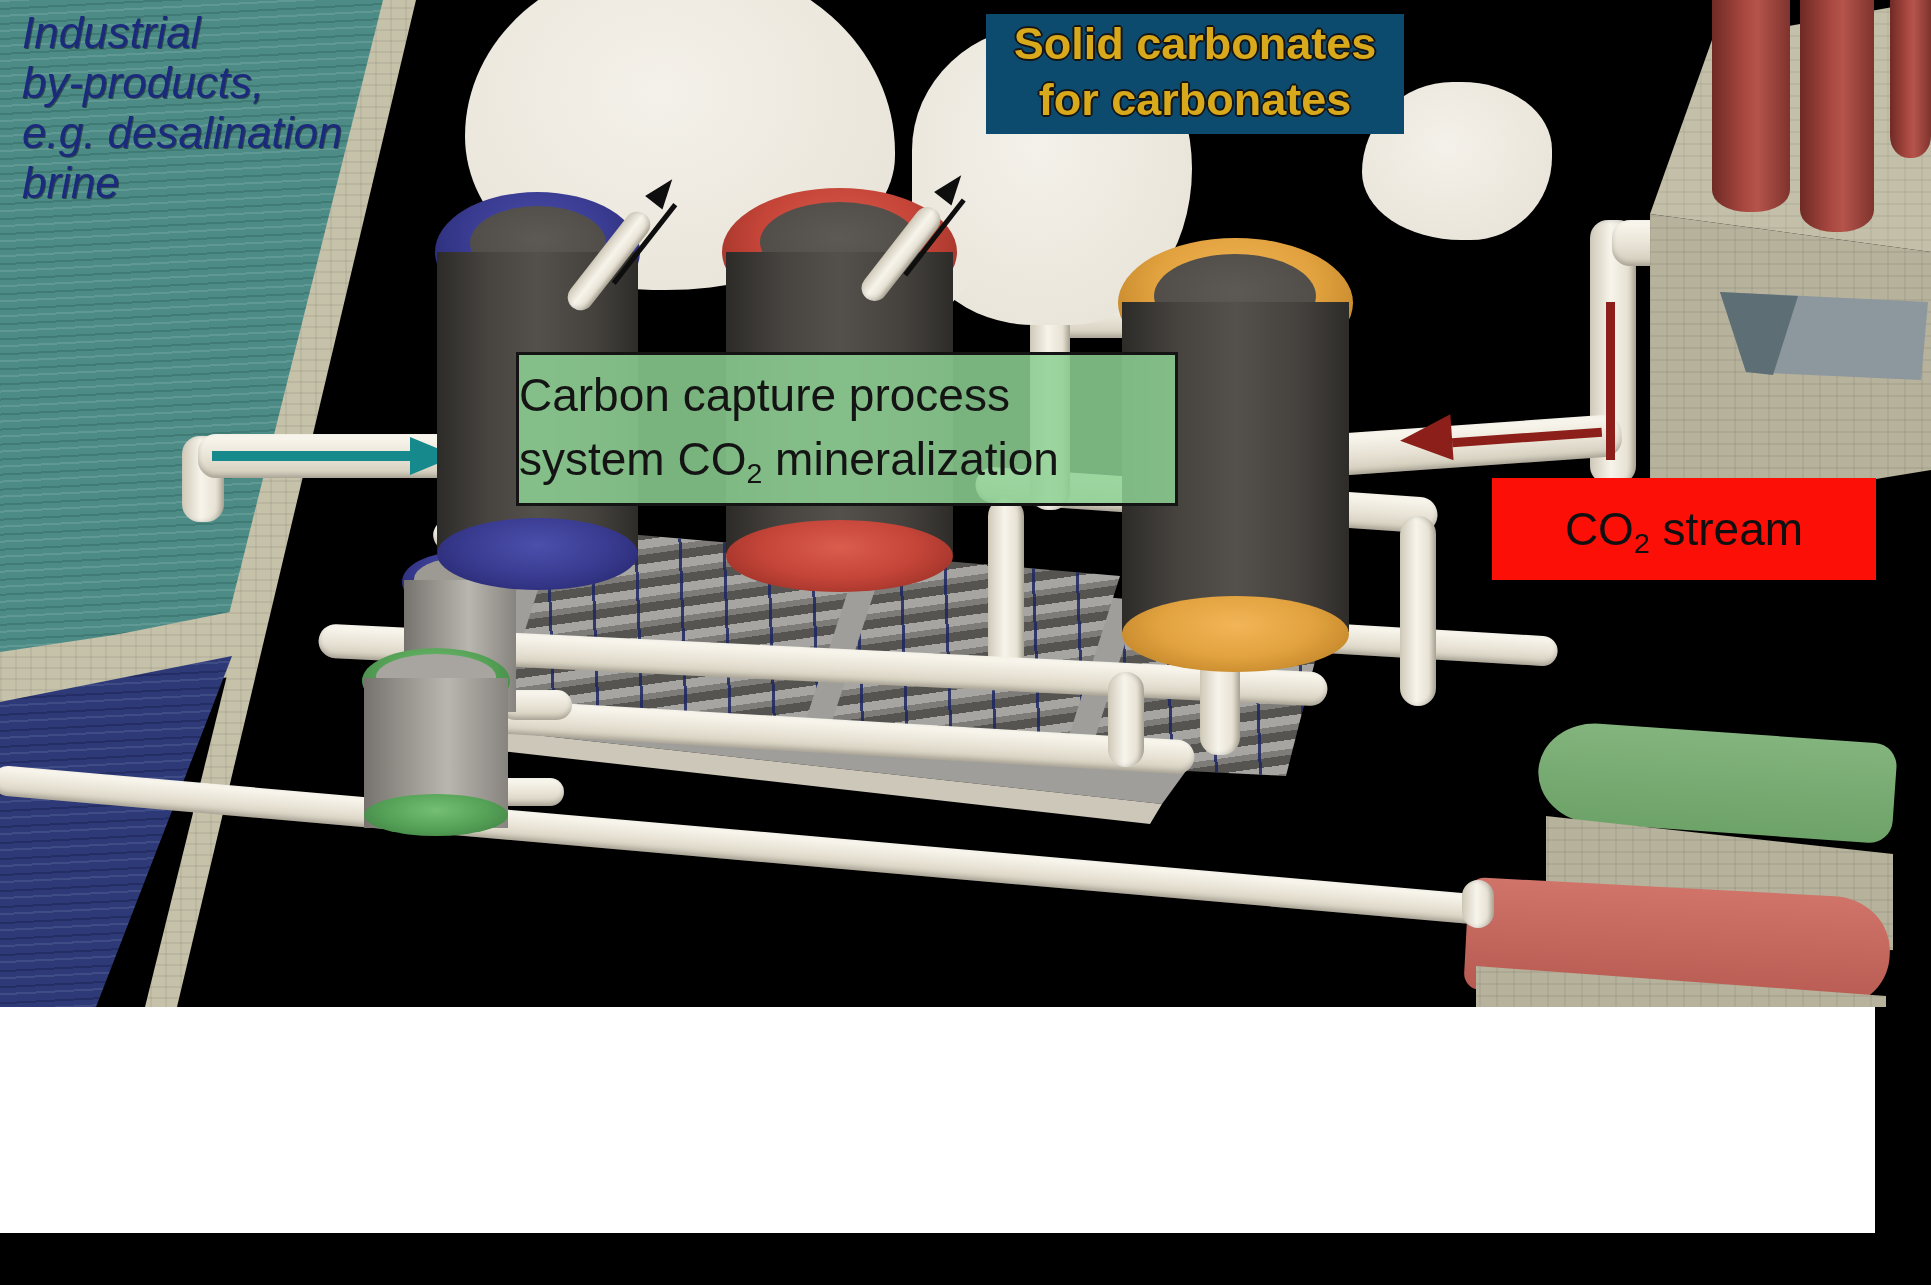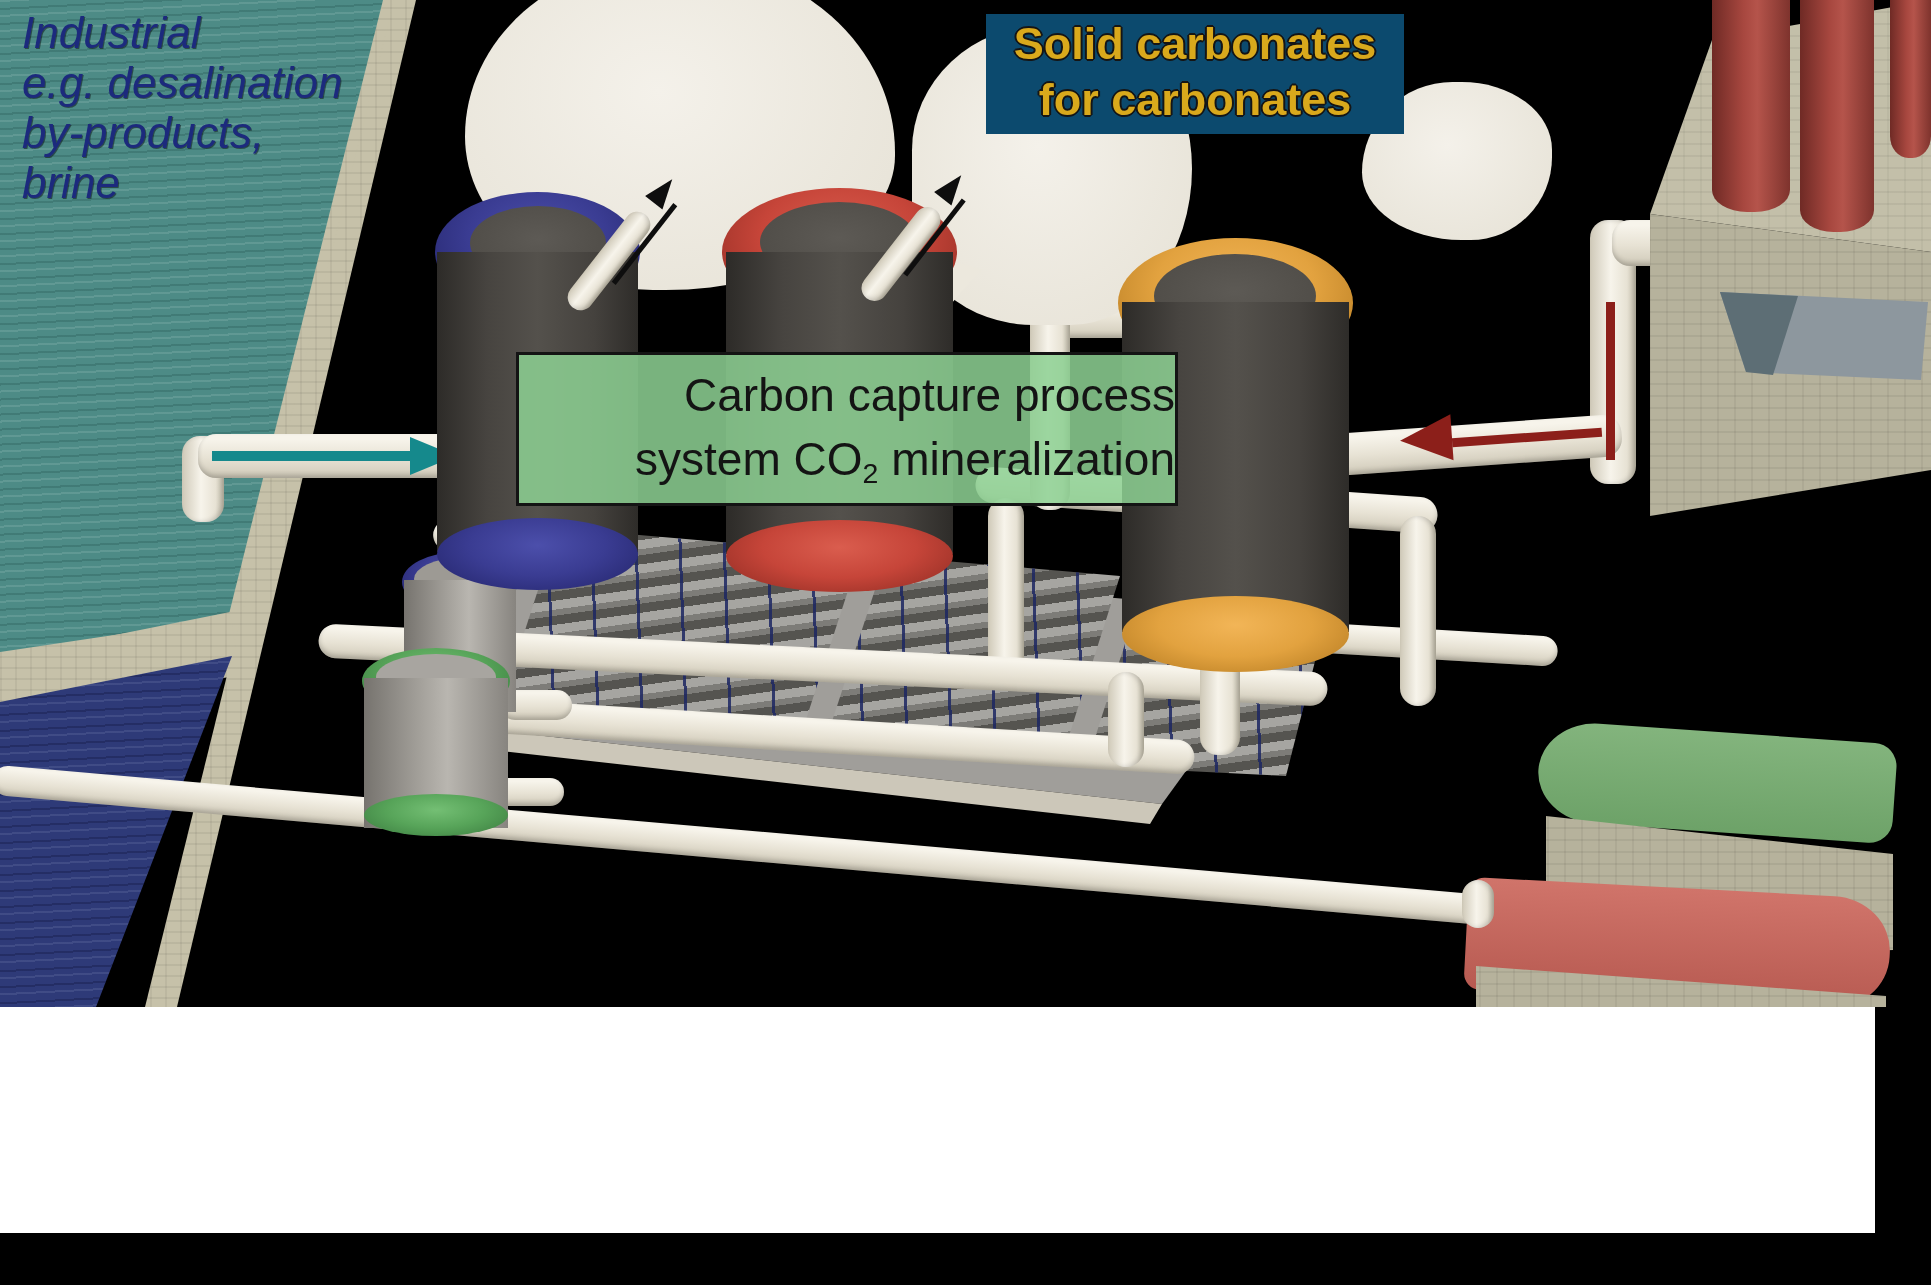--- a/index.html
+++ b/index.html
@@ -51,21 +51,21 @@
   .blob{position:absolute;background:radial-gradient(ellipse at 45% 40%,#f4f1ea,#e9e5da 75%,#d8d3c4);}
   
   .byprod{position:absolute;left:22px;top:8px;width:380px;color:#1c2a7d;font-size:44px;
           line-height:50px;text-shadow:1px 1px 0 rgba(0,0,0,.45);}
   .solidlbl{position:absolute;left:986px;top:14px;width:418px;height:118px;background:#0c4a6e;
           text-align:center;font-weight:bold;font-size:45px;line-height:56px;color:#d9a91c;padding-top:2px;
           text-shadow:-2px 0 0 #151515,2px 0 0 #151515,0 -2px 0 #151515,0 2px 0 #151515,
                       -1px -1px 0 #151515,1px 1px 0 #151515,-1px 1px 0 #151515,1px -1px 0 #151515;}
   .processlbl{position:absolute;left:516px;top:352px;width:656px;height:140px;
           background:rgba(141,209,147,.86);border:3px solid #141414;color:#141414;
-          text-align:right;font-size:46px;line-height:64px;padding-top:8px;}
+          text-align:left;font-size:46px;line-height:64px;padding-top:8px;}
   .co2lbl{position:absolute;left:1492px;top:478px;width:384px;height:102px;background:#fb0f07;
           color:#101010;text-align:center;font-size:46px;line-height:102px;}
   .sub{font-size:0.62em;vertical-align:-0.28em;}
   .caption{position:absolute;left:0;top:1007px;width:1875px;height:226px;background:#ffffff;
           color:#1458a8;font-size:86px;line-height:104px;padding:14px 0 0 72px;box-sizing:border-box;
           letter-spacing:-1px;word-spacing:6px;}
   
 </style>
 </head>
 <body>
@@ -175,32 +175,35 @@
   <div class="abs" style="left:642px;top:194px;width:5px;height:100px;background:#0e0e0e;transform:rotate(38deg);z-index:8;"></div>
   <div class="abs" style="left:652px;top:176px;width:0;height:0;border-bottom:30px solid #0e0e0e;
               border-left:11px solid transparent;border-right:11px solid transparent;transform:rotate(38deg);z-index:8;"></div>
   <div class="pipeV" style="left:888px;top:198px;width:26px;height:112px;transform:rotate(38deg);z-index:8;"></div>
   <div class="abs" style="left:932px;top:190px;width:5px;height:95px;background:#0e0e0e;transform:rotate(38deg);z-index:8;"></div>
   <div class="abs" style="left:941px;top:172px;width:0;height:0;border-bottom:30px solid #0e0e0e;
               border-left:11px solid transparent;border-right:11px solid transparent;transform:rotate(38deg);z-index:8;"></div>
 
   <div class="byprod" style="z-index:9;font-style:italic;">
     <div>Industrial</div>
+    <div>by-products,</div>
     <div>e.g. desalination</div>
-    <div>by-products,</div>
     <div>brine</div>
   </div>
 
   <div class="solidlbl" style="z-index:9;">
     <div>Solid carbonates</div>
     <div>for carbonates</div>
   </div>
 
   <div class="processlbl" style="z-index:9;">
     <div>Carbon capture process</div>
     <div><span>system CO</span><span class="sub">2</span><span> mineralization</span></div>
   </div>
 
+  <div class="co2lbl" style="z-index:9;">
+    <span>CO</span><span class="sub">2</span><span> stream</span>
+  </div>
 
   <div class="caption" style="z-index:9;">
   </div>
 
 </div>
 
 </body></html>

